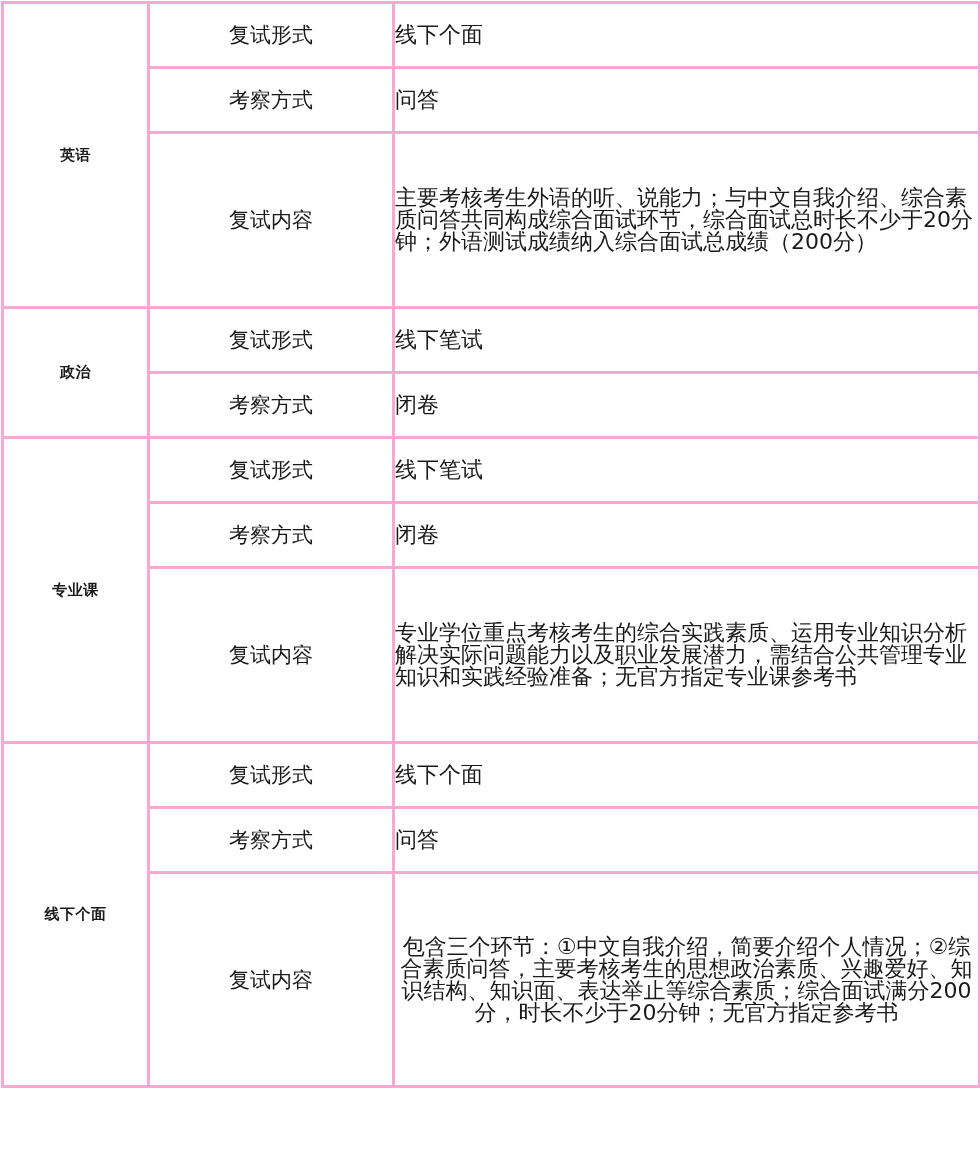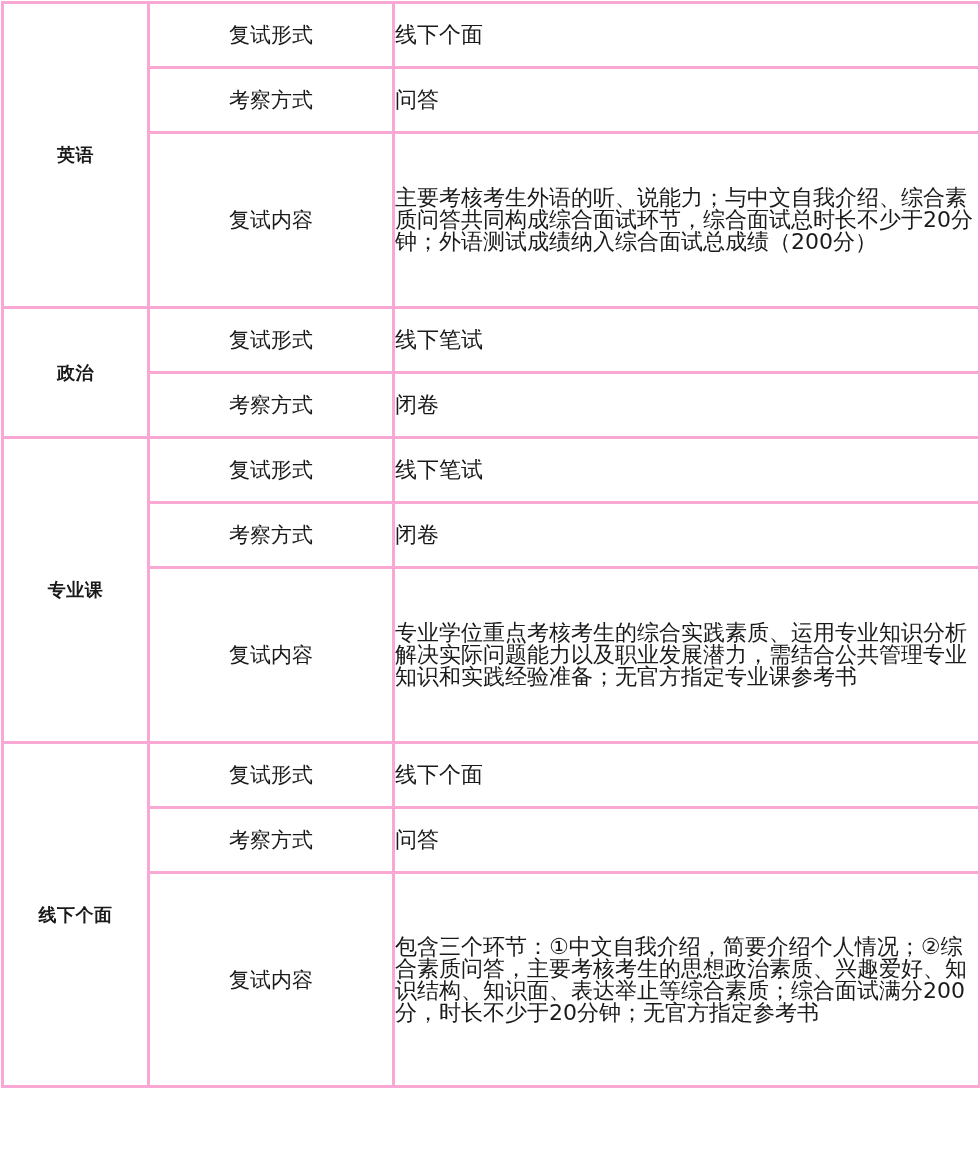--- a/index.html
+++ b/index.html
@@ -11,27 +11,27 @@
     table-layout:fixed;
   }
   table.grid td {
     border:3px solid #f9a8d4;
     padding:0;
     vertical-align:middle;
   }
   col.c1 { width:146px; }
   col.c2 { width:245px; }
   col.c3 { width:586px; }
-  td.subject { text-align:center; font-weight:bold; font-size:18px; letter-spacing:0.5px; }
+  td.subject { text-align:center; font-weight:bold; font-size:15px; letter-spacing:0.5px; }
   td.aspect { text-align:center; font-size:21px; }
   td.value { text-align:left; font-size:22px; padding-left:20px; padding-right:14px; }
   td.long { line-height:22px; padding-top:10px; padding-bottom:10px; }
   tr.h66 td { height:62px; }
   tr.h190 td.long { height:172px; }
-  tr.h230 td.long { height:211px; }
+  tr.h230 td.long { height:211px;text-align:center; }
 </style>
 </head>
 <body>
 
 <table class="grid">
   <colgroup>
     <col class="c1">
       <col class="c2">
       <col class="c3">
   </colgroup>

